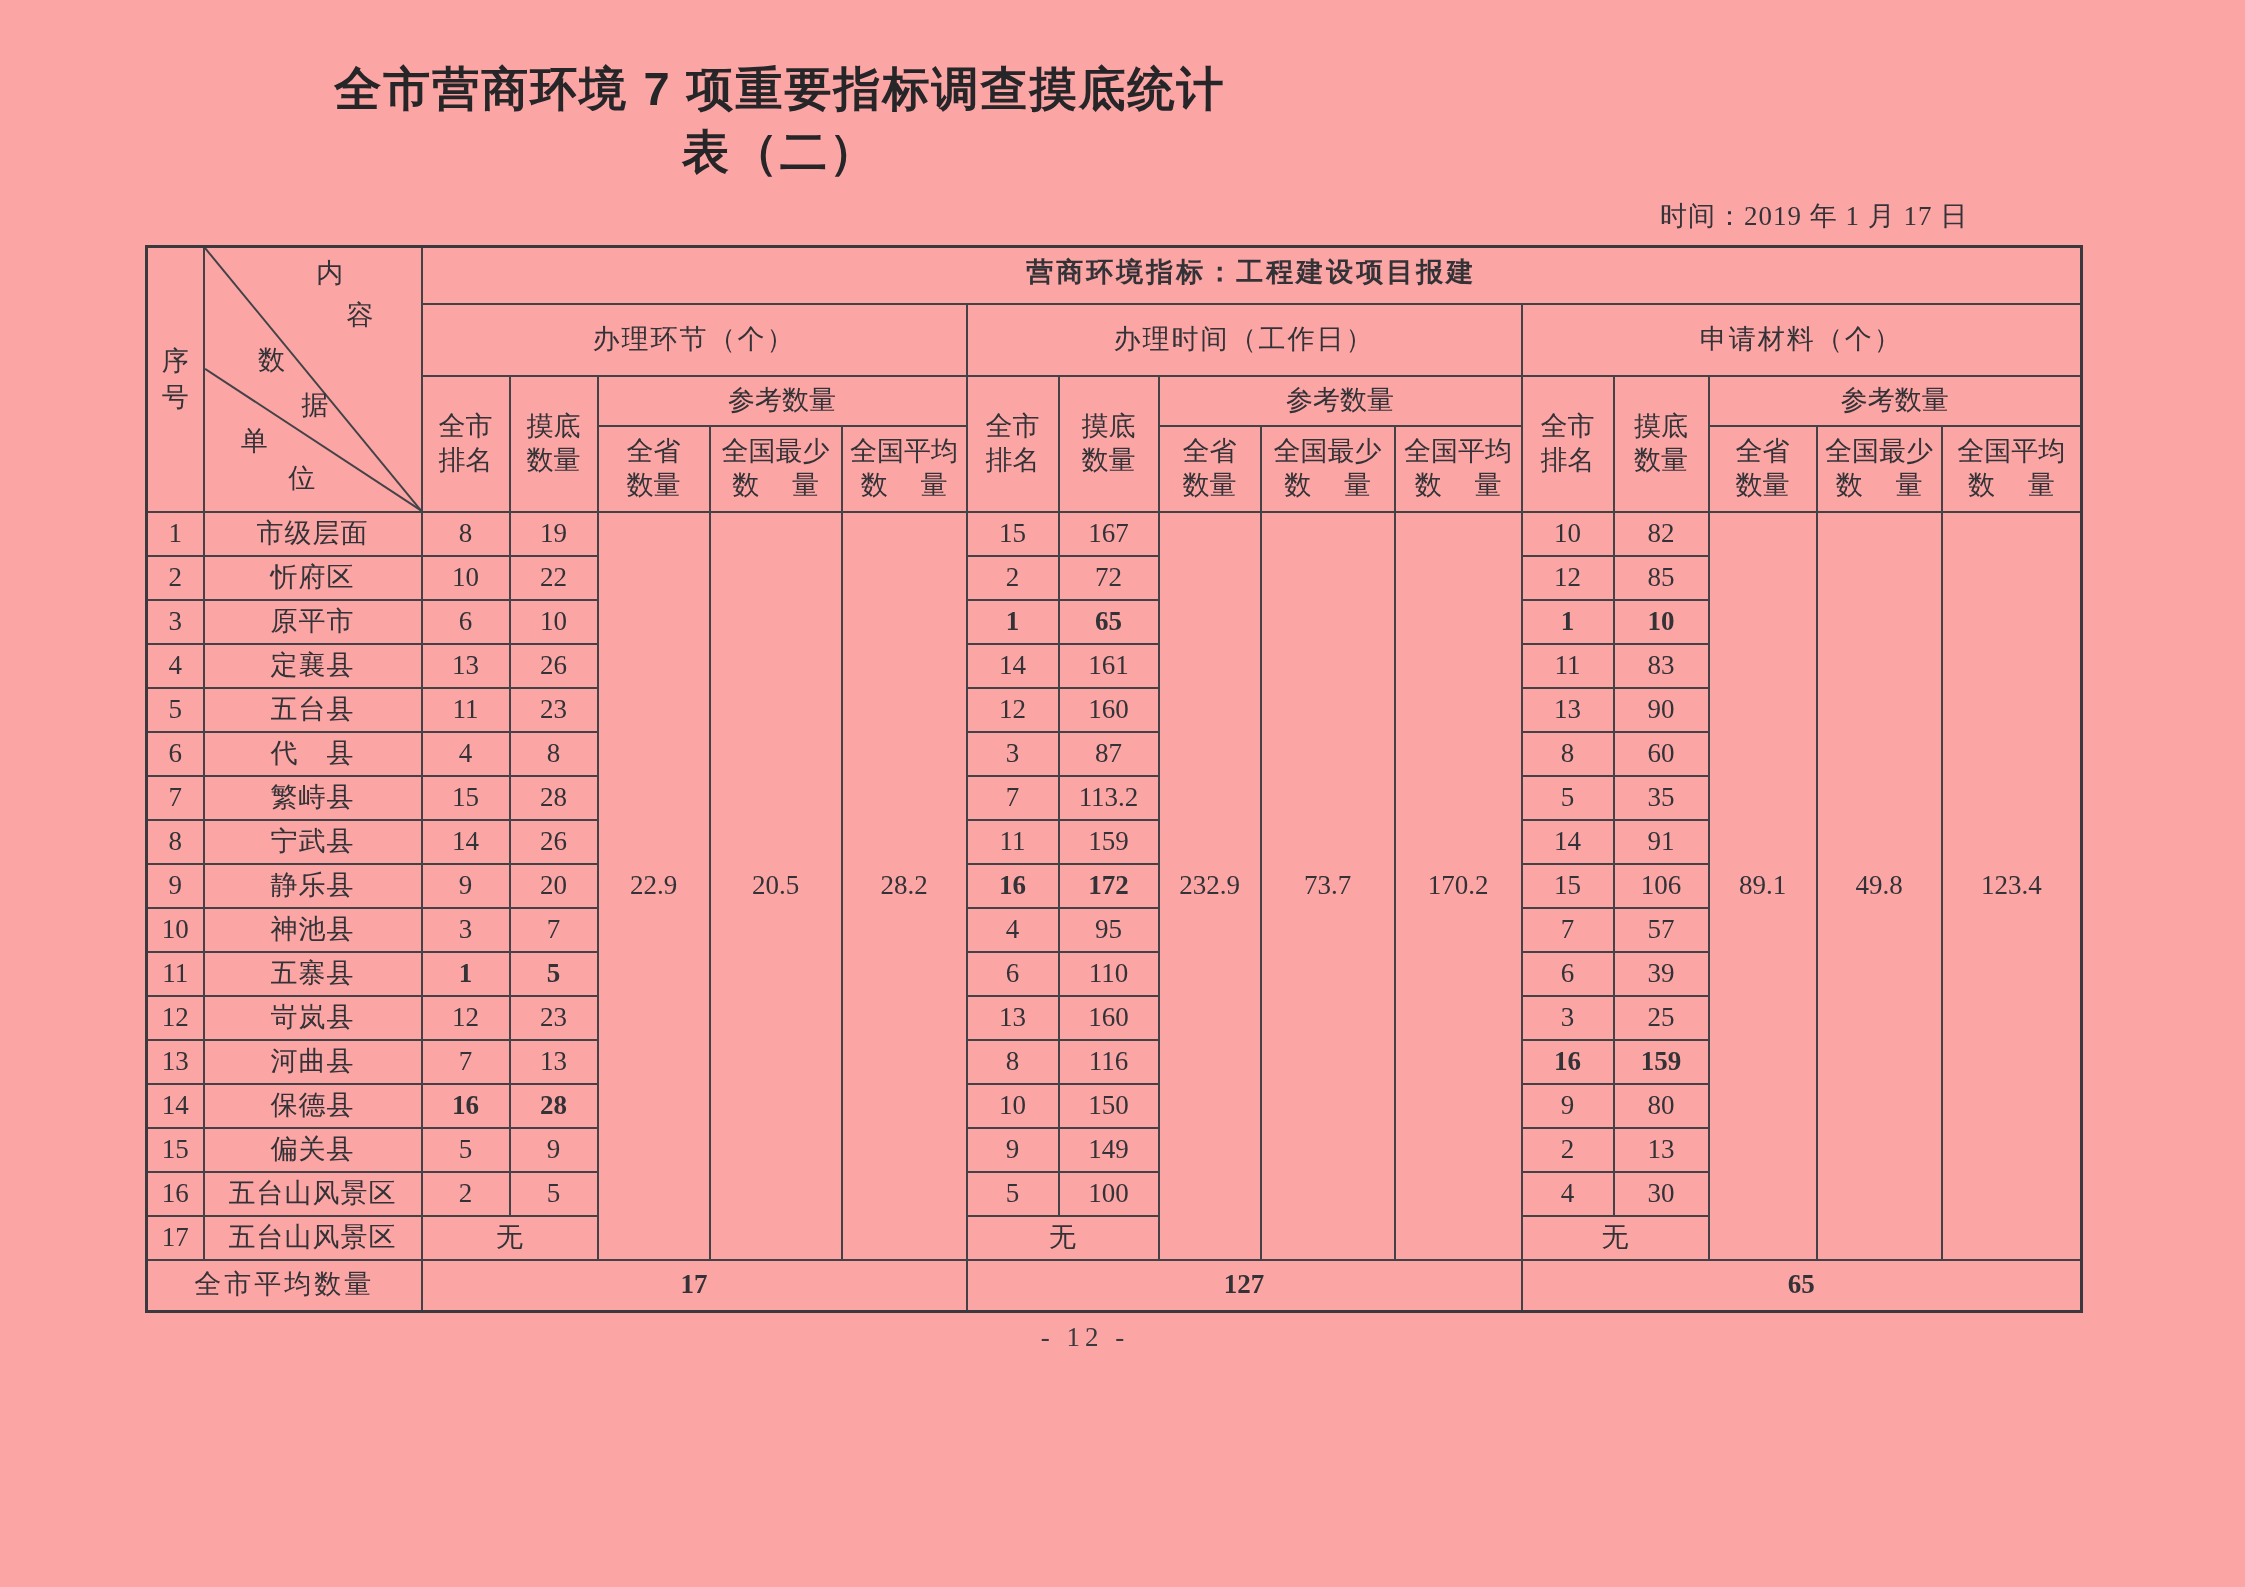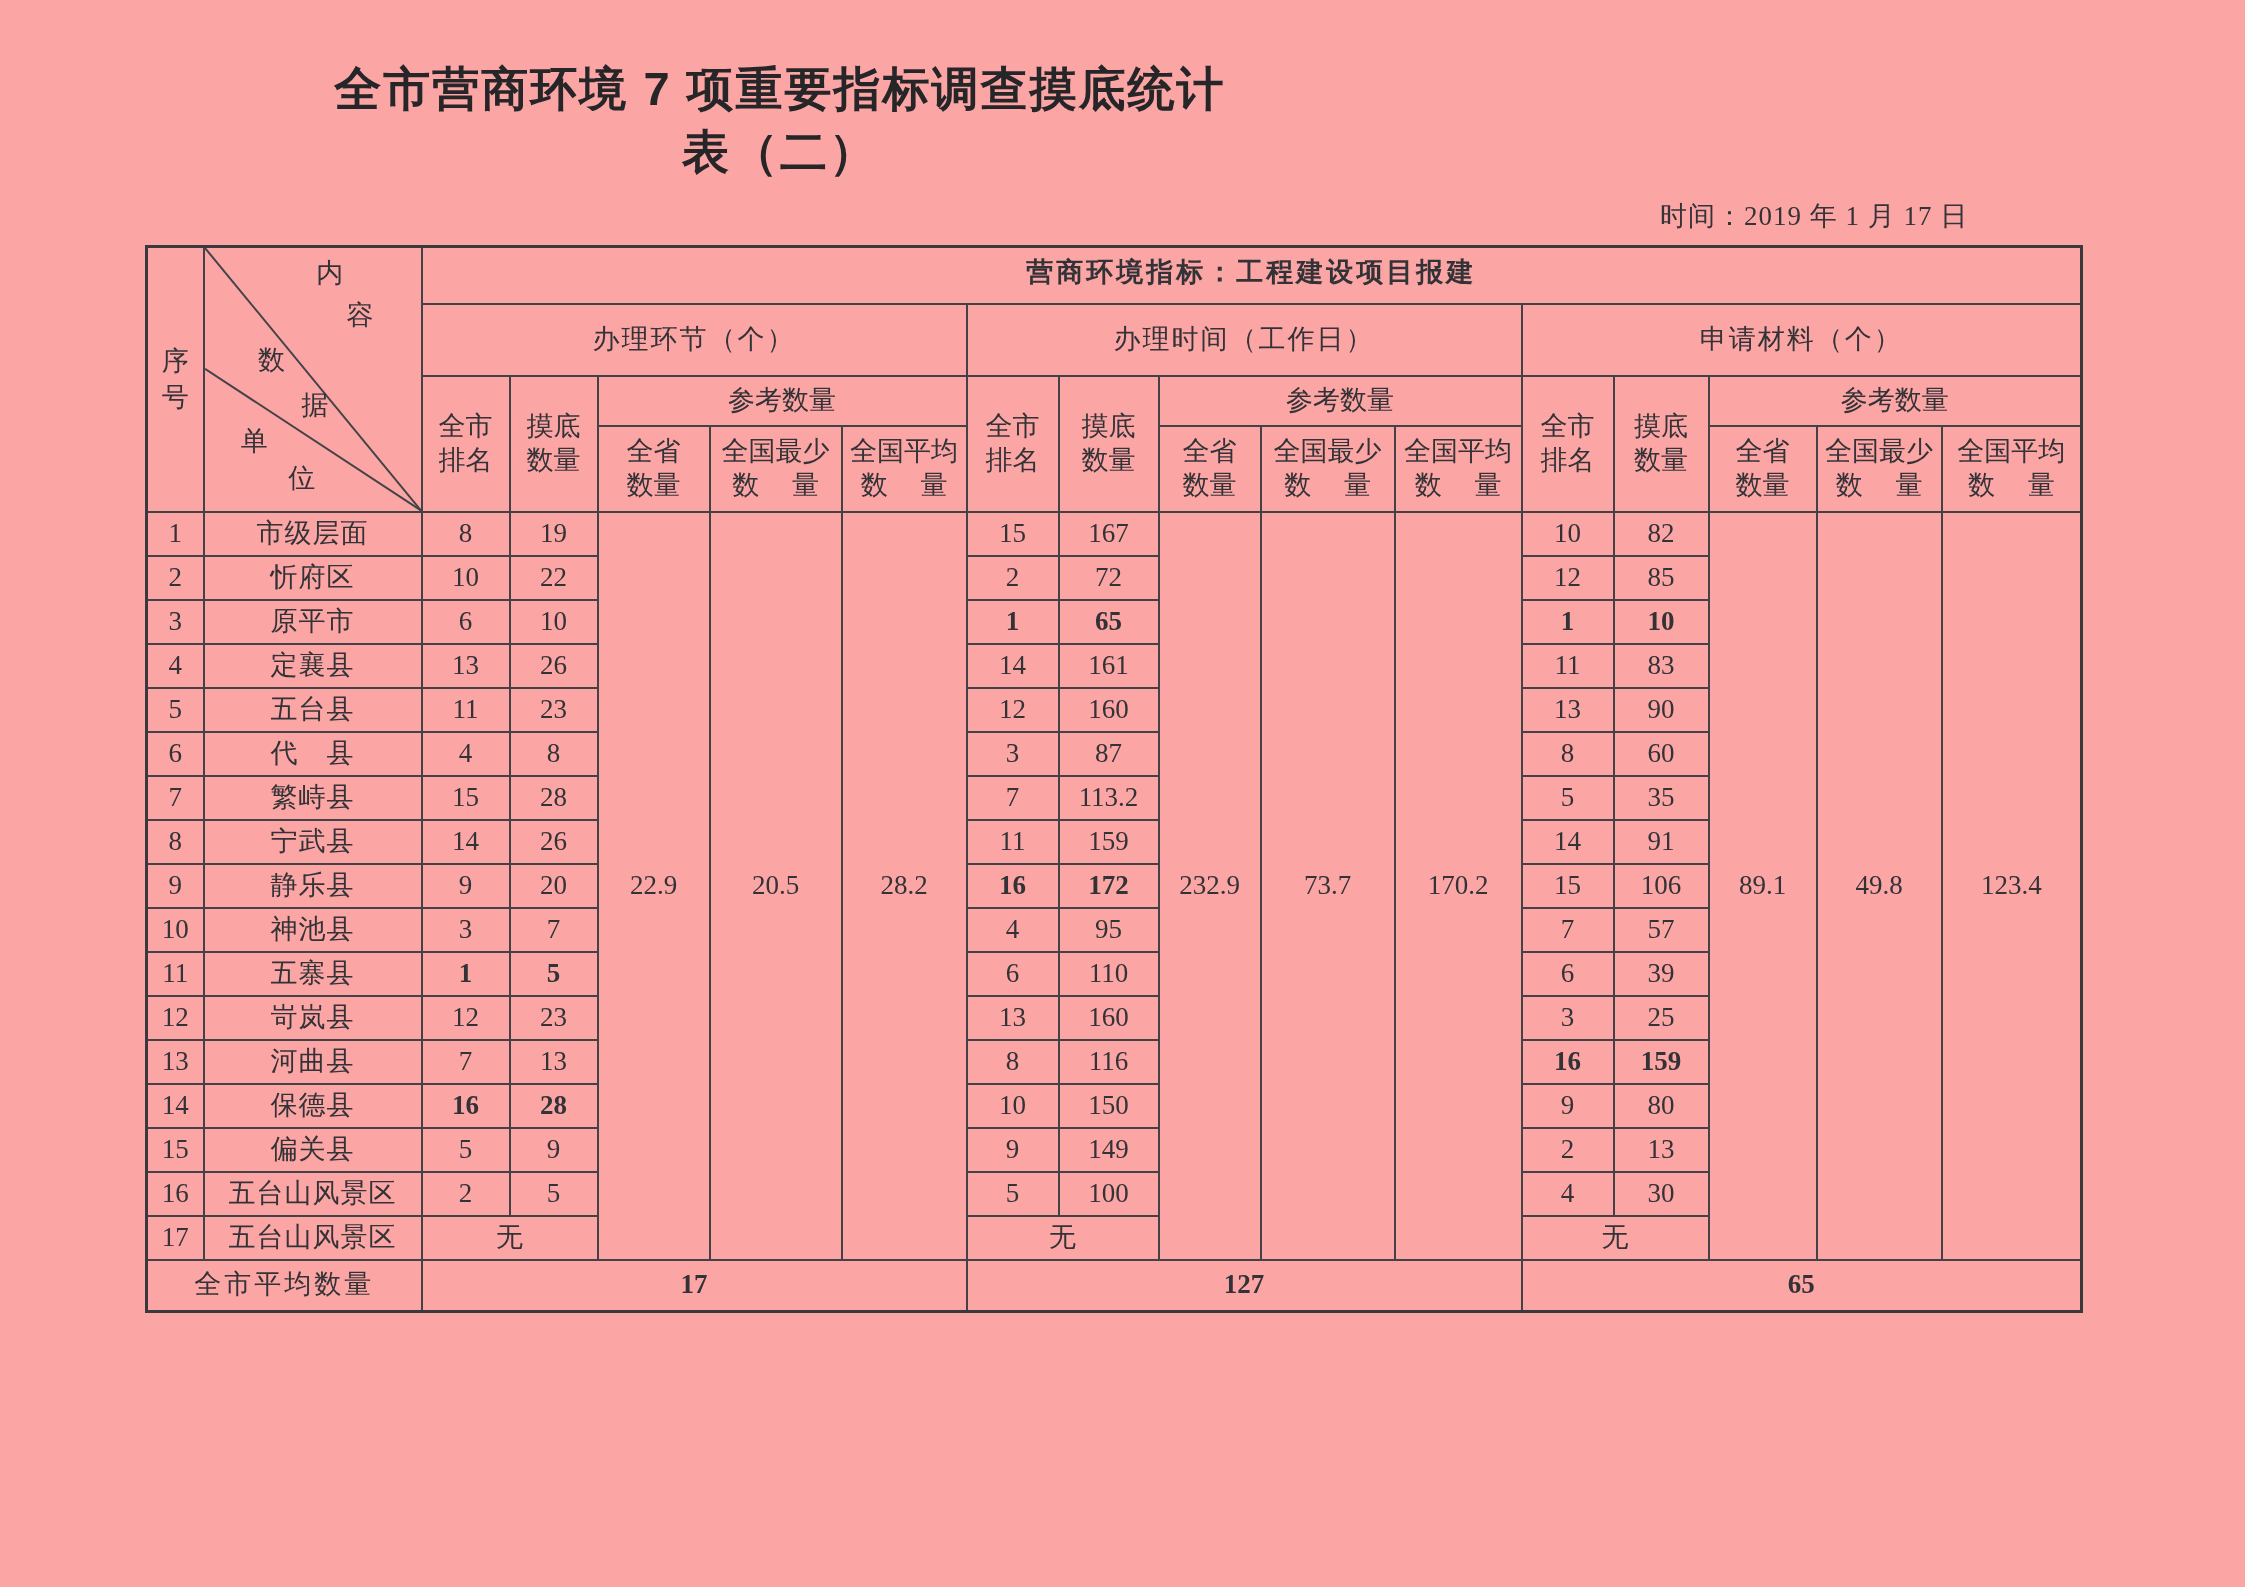--- a/index.html
+++ b/index.html
@@ -357,13 +357,14 @@
     <tfoot>
       <tr class="avg-row">
         <td colspan="2" class="avg-label">全市平均数量</td>
         <td colspan="5" class="avg-val">17</td>
         <td colspan="5" class="avg-val">127</td>
         <td colspan="5" class="avg-val">65</td>
       </tr>
     </tfoot>
   </table>
 
+  <div class="pageno">- 12 -</div>
 </div>
 
 </body></html>

